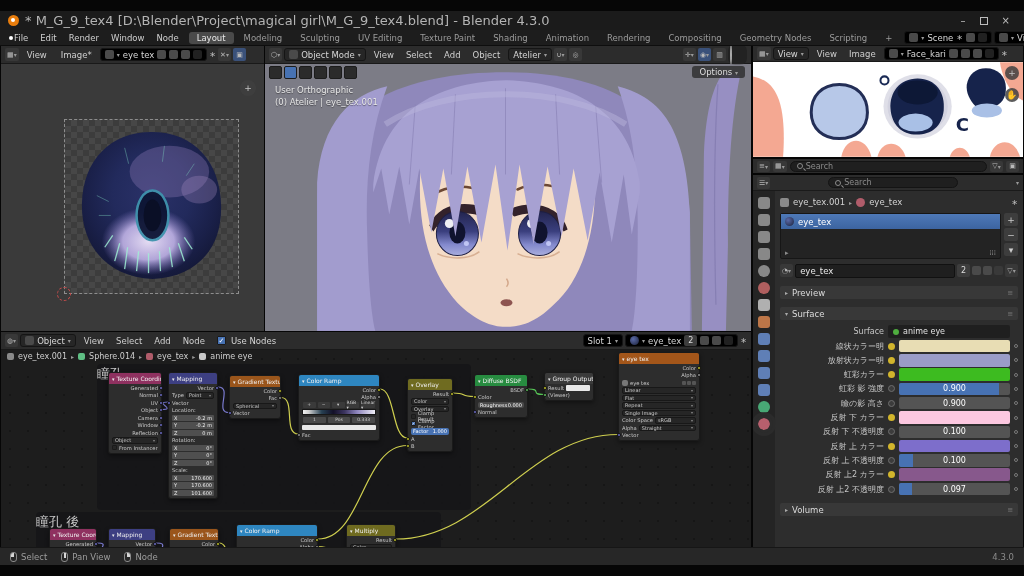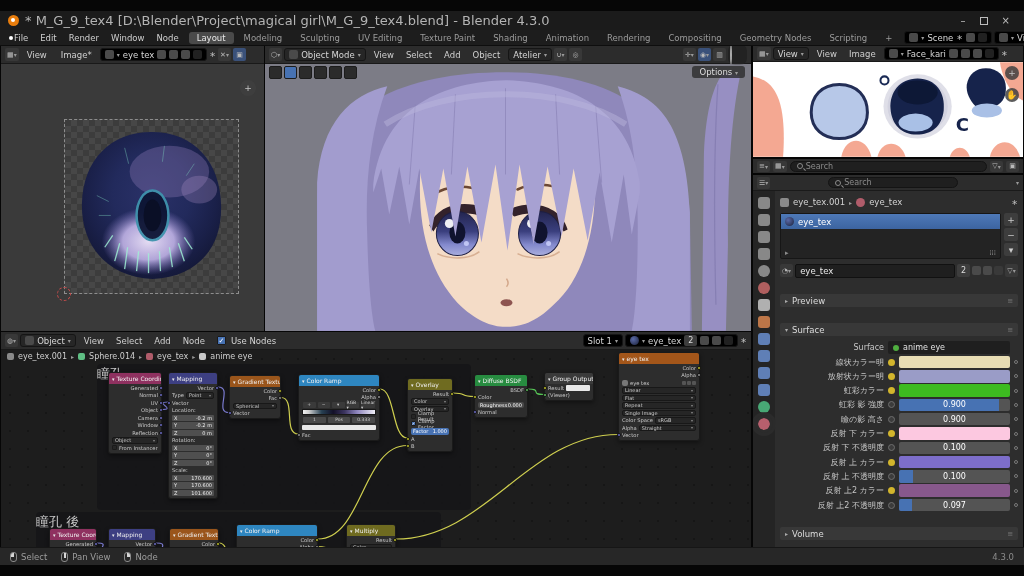--- a/index.html
+++ b/index.html
@@ -66,21 +66,21 @@
 #pcontent{position:absolute;left:22px;top:16px;right:0;bottom:0;padding:3px 5px 0 5px;overflow:hidden}
 .bcrow{display:flex;align-items:center;gap:4px;height:16px;font-size:8.5px;color:#d3d3d3}
 .slotwrap{display:flex;gap:3px;margin-top:3px}
 .slotlist{flex:1;background:#232323;border:1px solid #161616;border-radius:2px;height:46px;position:relative}
 .slotrow{height:15px;background:linear-gradient(#4e79b8,#3c64a0);display:flex;align-items:center;gap:4px;padding:0 4px;font-size:8.5px;color:#fff}
 .slotfoot{position:absolute;left:0;right:0;bottom:0;height:10px;display:flex;align-items:center;justify-content:space-between;padding:0 4px;color:#8a8a8a;font-size:7px}
 .slotbtns{display:flex;flex-direction:column;gap:2px}
 .sbtn{width:14px;height:13px;background:#3d3d3d;border-radius:2px;color:#ccc;font-size:9px;display:flex;align-items:center;justify-content:center}
 .dbrow{display:flex;align-items:center;gap:2px;margin-top:4px;height:15px}
 .dbname{flex:1;background:#1f1f1f;border:1px solid #111;border-radius:2px;height:14px;display:flex;align-items:center;padding:0 4px;font-size:8.5px;color:#e8e8e8}
-.phead{margin-top:16px;height:13px;background:#383838;border-radius:2px;display:flex;align-items:center;gap:4px;padding:0 5px;font-size:8.5px;color:#dcdcdc}
+.phead{margin-top:8px;height:13px;background:#383838;border-radius:2px;display:flex;align-items:center;gap:4px;padding:0 5px;font-size:8.5px;color:#dcdcdc}
 .phead .grip{margin-left:auto;color:#777;font-size:7px}
 .arrow{font-size:6px;color:#aaa}
 .surfrow{display:flex;align-items:center;gap:4px;margin-top:5px;height:13px}
 .plab{flex:0 0 104px;text-align:right;font-size:8px;color:#c6c6c6;white-space:nowrap}
 .pfield{flex:1;background:#1f1f1f;border-radius:2px;height:13px;display:flex;align-items:center;gap:4px;padding:0 5px;font-size:8px;color:#e0e0e0}
 .ndot{width:6px;height:6px;border-radius:50%;background:#4fae3f}
 .prow{display:flex;align-items:center;gap:4px;height:12.5px;margin-top:1.8px}
 .psock{width:7px;height:7px;border-radius:50%;flex:0 0 7px}
 .psock.y{background:#d2b52c}
 .psock.g{background:#3c3c3c;border:1px solid #6e6e6e}
@@ -317,20 +317,24 @@
   </svg>
 
   <div class="toolrow">
     <span class="tool"></span>
     <span class="tool active"></span>
     <span class="tool"></span>
     <span class="tool"></span>
     <span class="tool"></span>
     <span class="tool"></span>
   </div>
+  <div class="vptext">
+    <div>User Orthographic</div>
+    <div>(0) Atelier | eye_tex.001</div>
+  </div>
   <div class="optbtn"><span>Options</span> <span class="caret">▾</span></div>
 </div>
 
 <div id="imged2" class="editor">
   <div class="ehdr">
     <span class="ibx">▦<span class="caret">▾</span></span>
     <span class="chip">
         <span>View</span>
         <span class="caret">▾</span>
       </span>

